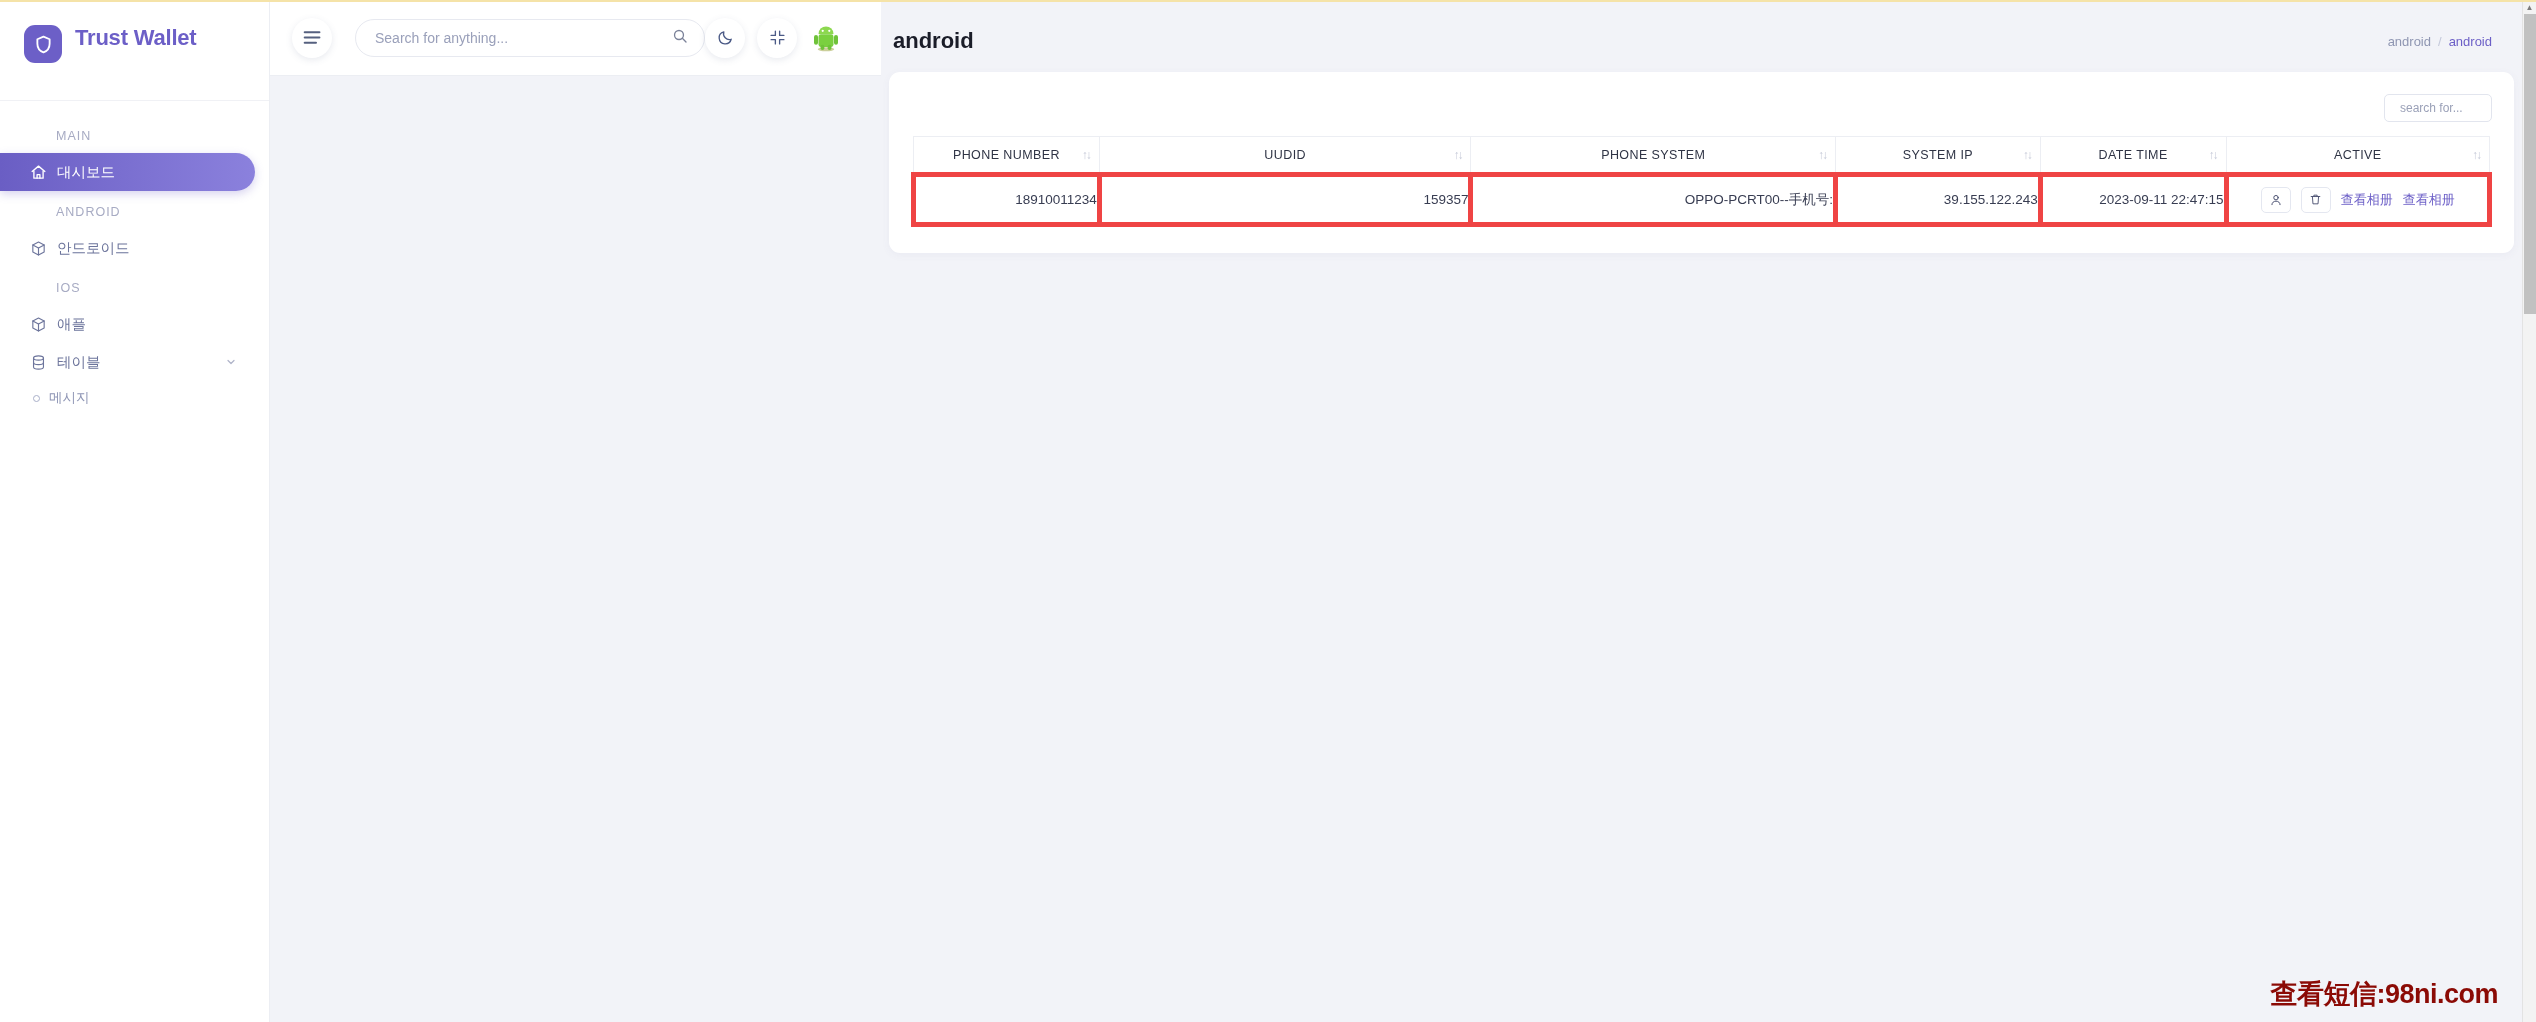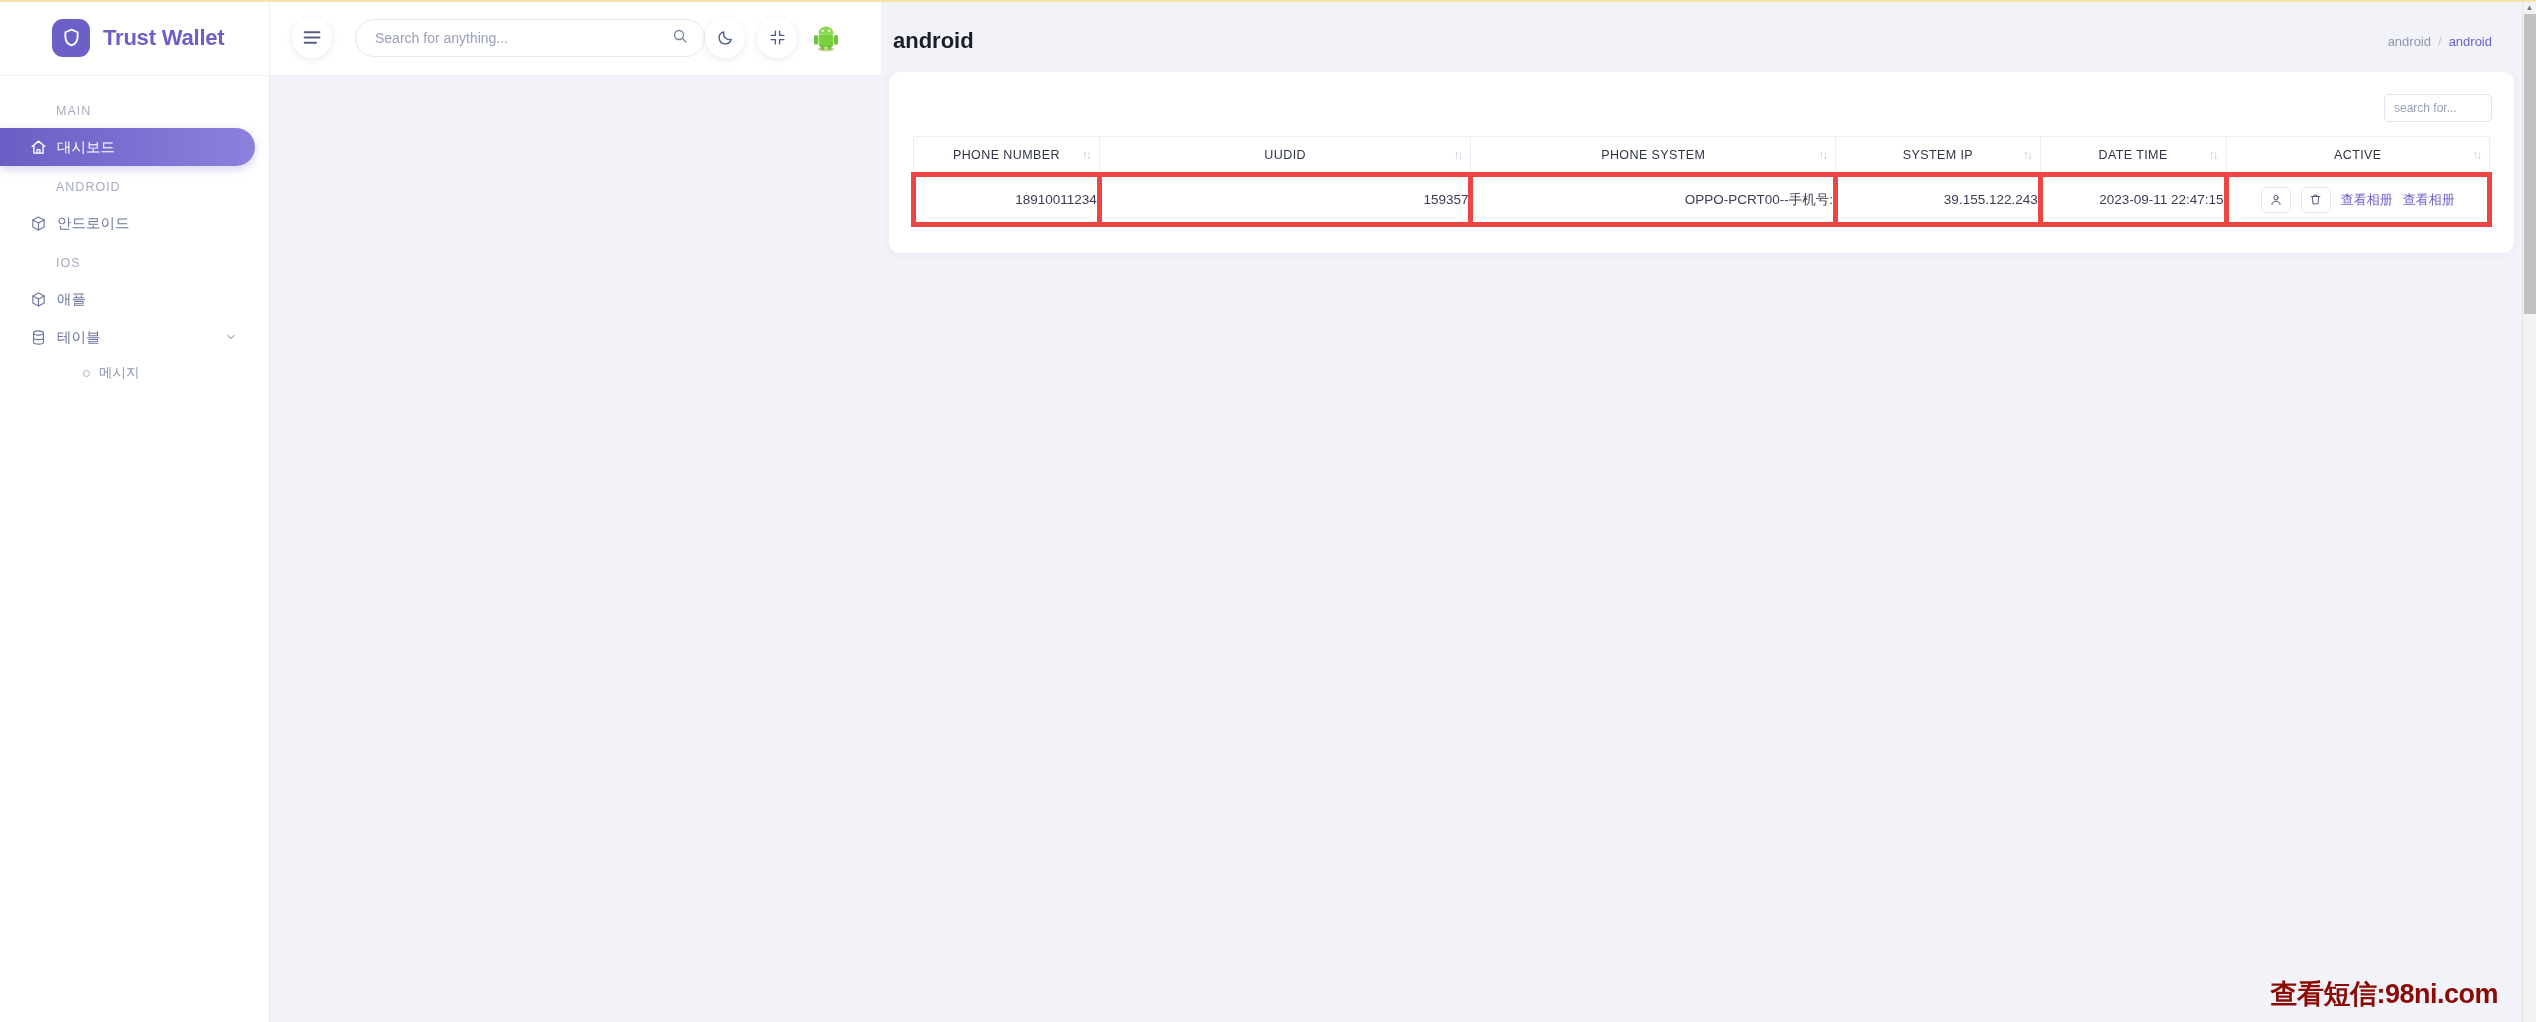--- a/index.html
+++ b/index.html
@@ -13,23 +13,24 @@
 
   
   .sidebar {
     width: 270px; min-width: 270px; height: 1022px;
     background: #ffffff;
     border-right: 1px solid #eceef3;
     display: flex; flex-direction: column;
     position: relative; z-index: 5;
   }
   .brand {
-    height: 76px; display: flex; align-items: center; gap: 13px;
-    padding-left: 52px;
+    height: 76px; display: flex; align-items: flex-start; gap: 13px;
+    padding-left: 24px;
     border-bottom: 1px solid #f0f1f5;
+    margin-top: 25px;
   }
   .brand-logo {
     width: 38px; height: 38px; border-radius: 11px;
     background: #6c5fc7;
     display: flex; align-items: center; justify-content: center;
     flex: 0 0 auto;
   }
   .brand-logo svg { display:block; }
   .brand-name {
     font-size: 22px; font-weight: bold; color: #6c5fc7;
@@ -50,21 +51,21 @@
   }
   .nav-item .nv-ico { width: 18px; height: 18px; display:flex; align-items:center; justify-content:center; flex:0 0 auto; }
   .nav-item.active {
     background: linear-gradient(90deg, #6a5ec4 0%, #8b81dd 100%);
     color: #ffffff;
     box-shadow: 0 3px 10px rgba(108,95,199,0.28);
   }
   .nav-item .chev { margin-left: auto; margin-right: 18px; opacity: .55; display:flex; }
   .nav-sub {
     display:flex; align-items:center; gap:9px;
-    height: 34px; padding-left: 83px;
+    height: 34px; padding-left: 33px;
     color: #8d94b4; font-size: 13.5px; cursor: pointer;
   }
   .bullet {
     width: 7px; height: 7px; border-radius: 50%;
     border: 1.3px solid #a9afc9; flex: 0 0 auto;
   }
 
   
   .main { flex: 1; display: flex; flex-direction: row; min-width: 0; position: relative; }
 
@@ -113,21 +114,21 @@
   .card {
     margin: 0 8px 0 8px;
     background: #ffffff; border-radius: 11px;
     box-shadow: 0 2px 9px rgba(90,100,140,0.055);
     padding: 22px 22px 26px 22px;
   }
   .card-toolbar { display: flex; justify-content: flex-end; margin-bottom: 14px; }
   .tbl-search {
     width: 108px; height: 28px;
     border: 1px solid #e2e5ee; border-radius: 5px;
-    padding: 0 9px; font-size: 12px; color: #5b6280;
+    padding: 0 15px; font-size: 12px; color: #5b6280;
     outline: none; font-family: "Liberation Sans", sans-serif;
   }
   .tbl-search::placeholder { color: #9ba1b8; }
 
   table.dt { width: 100%; border-collapse: collapse; table-layout: fixed; }
   table.dt th {
     border: 1px solid #eceef3;
     height: 38px;
     font-size: 12.5px; font-weight: normal; color: #2f3445;
     letter-spacing: .4px;

